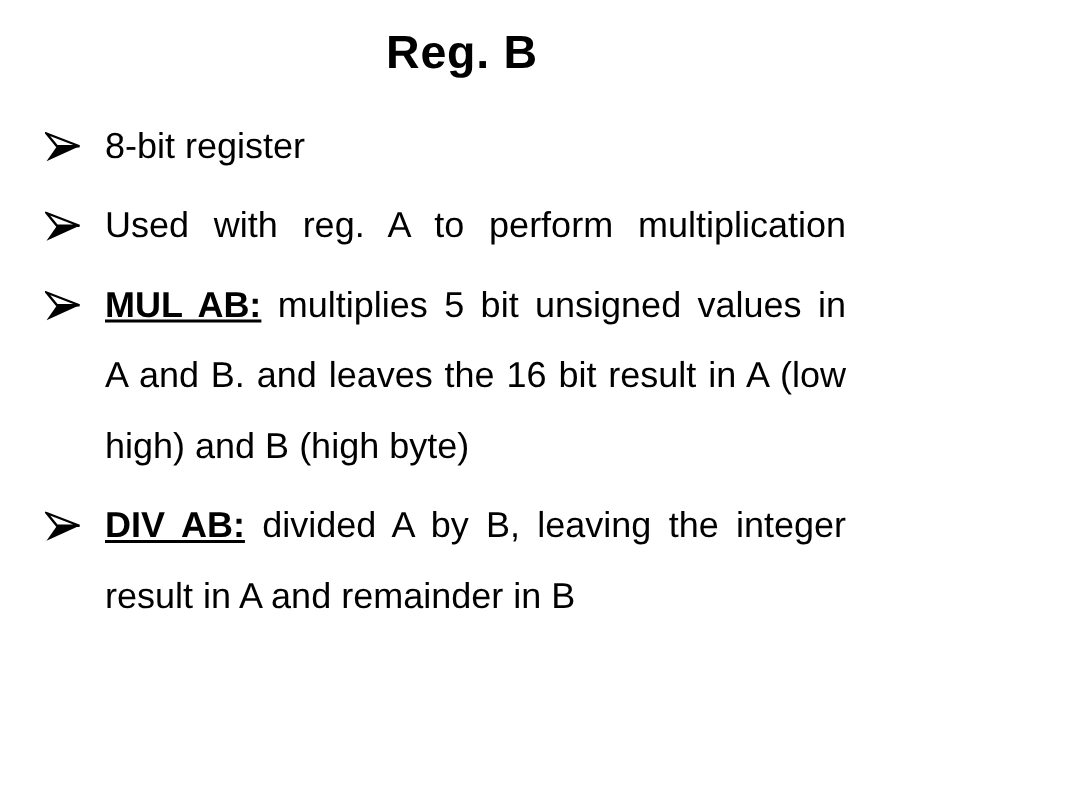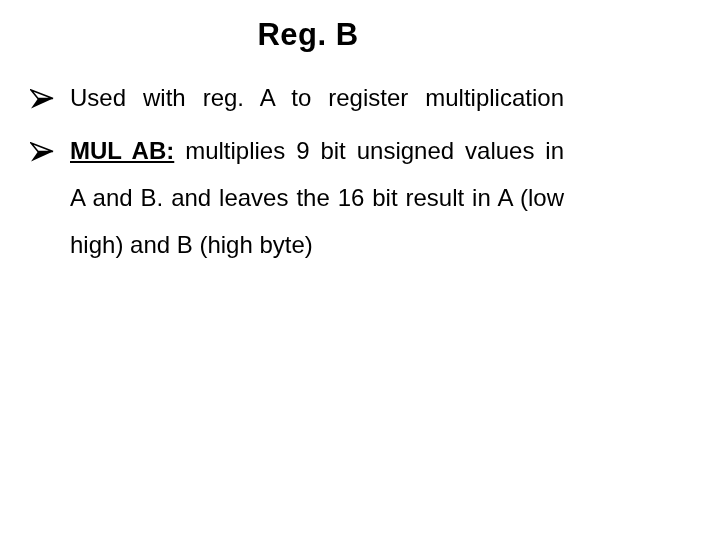--- a/index.html
+++ b/index.html
@@ -56,38 +56,57 @@
 </style>
 </head>
 <body>
 
 <div class="slide">
 
   <h1 class="title">Reg. B</h1>
 
   <div class="content">
 
-
     <div class="bullet">
       <span class="marker">
         <svg width="24" height="20" viewBox="0 0 24 20" aria-hidden="true">
           <polygon points="1,1 23,9.5 8,9.5" fill="#ffffff" stroke="#000000" stroke-width="1.6"></polygon>
           <polygon points="8,9.5 23,9.5 1,19.5" fill="#000000"></polygon>
         </svg>
       </span>
-      <div class="line just">Used with reg. A to register multiplication</div>
+      <div class="line last">8-bit register</div>
     </div>
 
     <div class="bullet">
       <span class="marker">
         <svg width="24" height="20" viewBox="0 0 24 20" aria-hidden="true">
           <polygon points="1,1 23,9.5 8,9.5" fill="#ffffff" stroke="#000000" stroke-width="1.6"></polygon>
           <polygon points="8,9.5 23,9.5 1,19.5" fill="#000000"></polygon>
         </svg>
       </span>
-      <div class="line just"><b>MUL AB:</b> <span>multiplies 9 bit unsigned values in</span></div>
+      <div class="line just">Used with reg. A to perform multiplication</div>
+    </div>
+
+    <div class="bullet">
+      <span class="marker">
+        <svg width="24" height="20" viewBox="0 0 24 20" aria-hidden="true">
+          <polygon points="1,1 23,9.5 8,9.5" fill="#ffffff" stroke="#000000" stroke-width="1.6"></polygon>
+          <polygon points="8,9.5 23,9.5 1,19.5" fill="#000000"></polygon>
+        </svg>
+      </span>
+      <div class="line just"><b>MUL AB:</b> <span>multiplies 5 bit unsigned values in</span></div>
       <div class="line just">A and B. and leaves the 16 bit result in A (low</div>
       <div class="line last">high) and B (high byte)</div>
     </div>
 
+    <div class="bullet">
+      <span class="marker">
+        <svg width="24" height="20" viewBox="0 0 24 20" aria-hidden="true">
+          <polygon points="1,1 23,9.5 8,9.5" fill="#ffffff" stroke="#000000" stroke-width="1.6"></polygon>
+          <polygon points="8,9.5 23,9.5 1,19.5" fill="#000000"></polygon>
+        </svg>
+      </span>
+      <div class="line just"><b>DIV AB:</b> <span>divided A by B, leaving the integer</span></div>
+      <div class="line last">result in A and remainder in B</div>
+    </div>
 
   </div>
 </div>
 
 </body></html>

